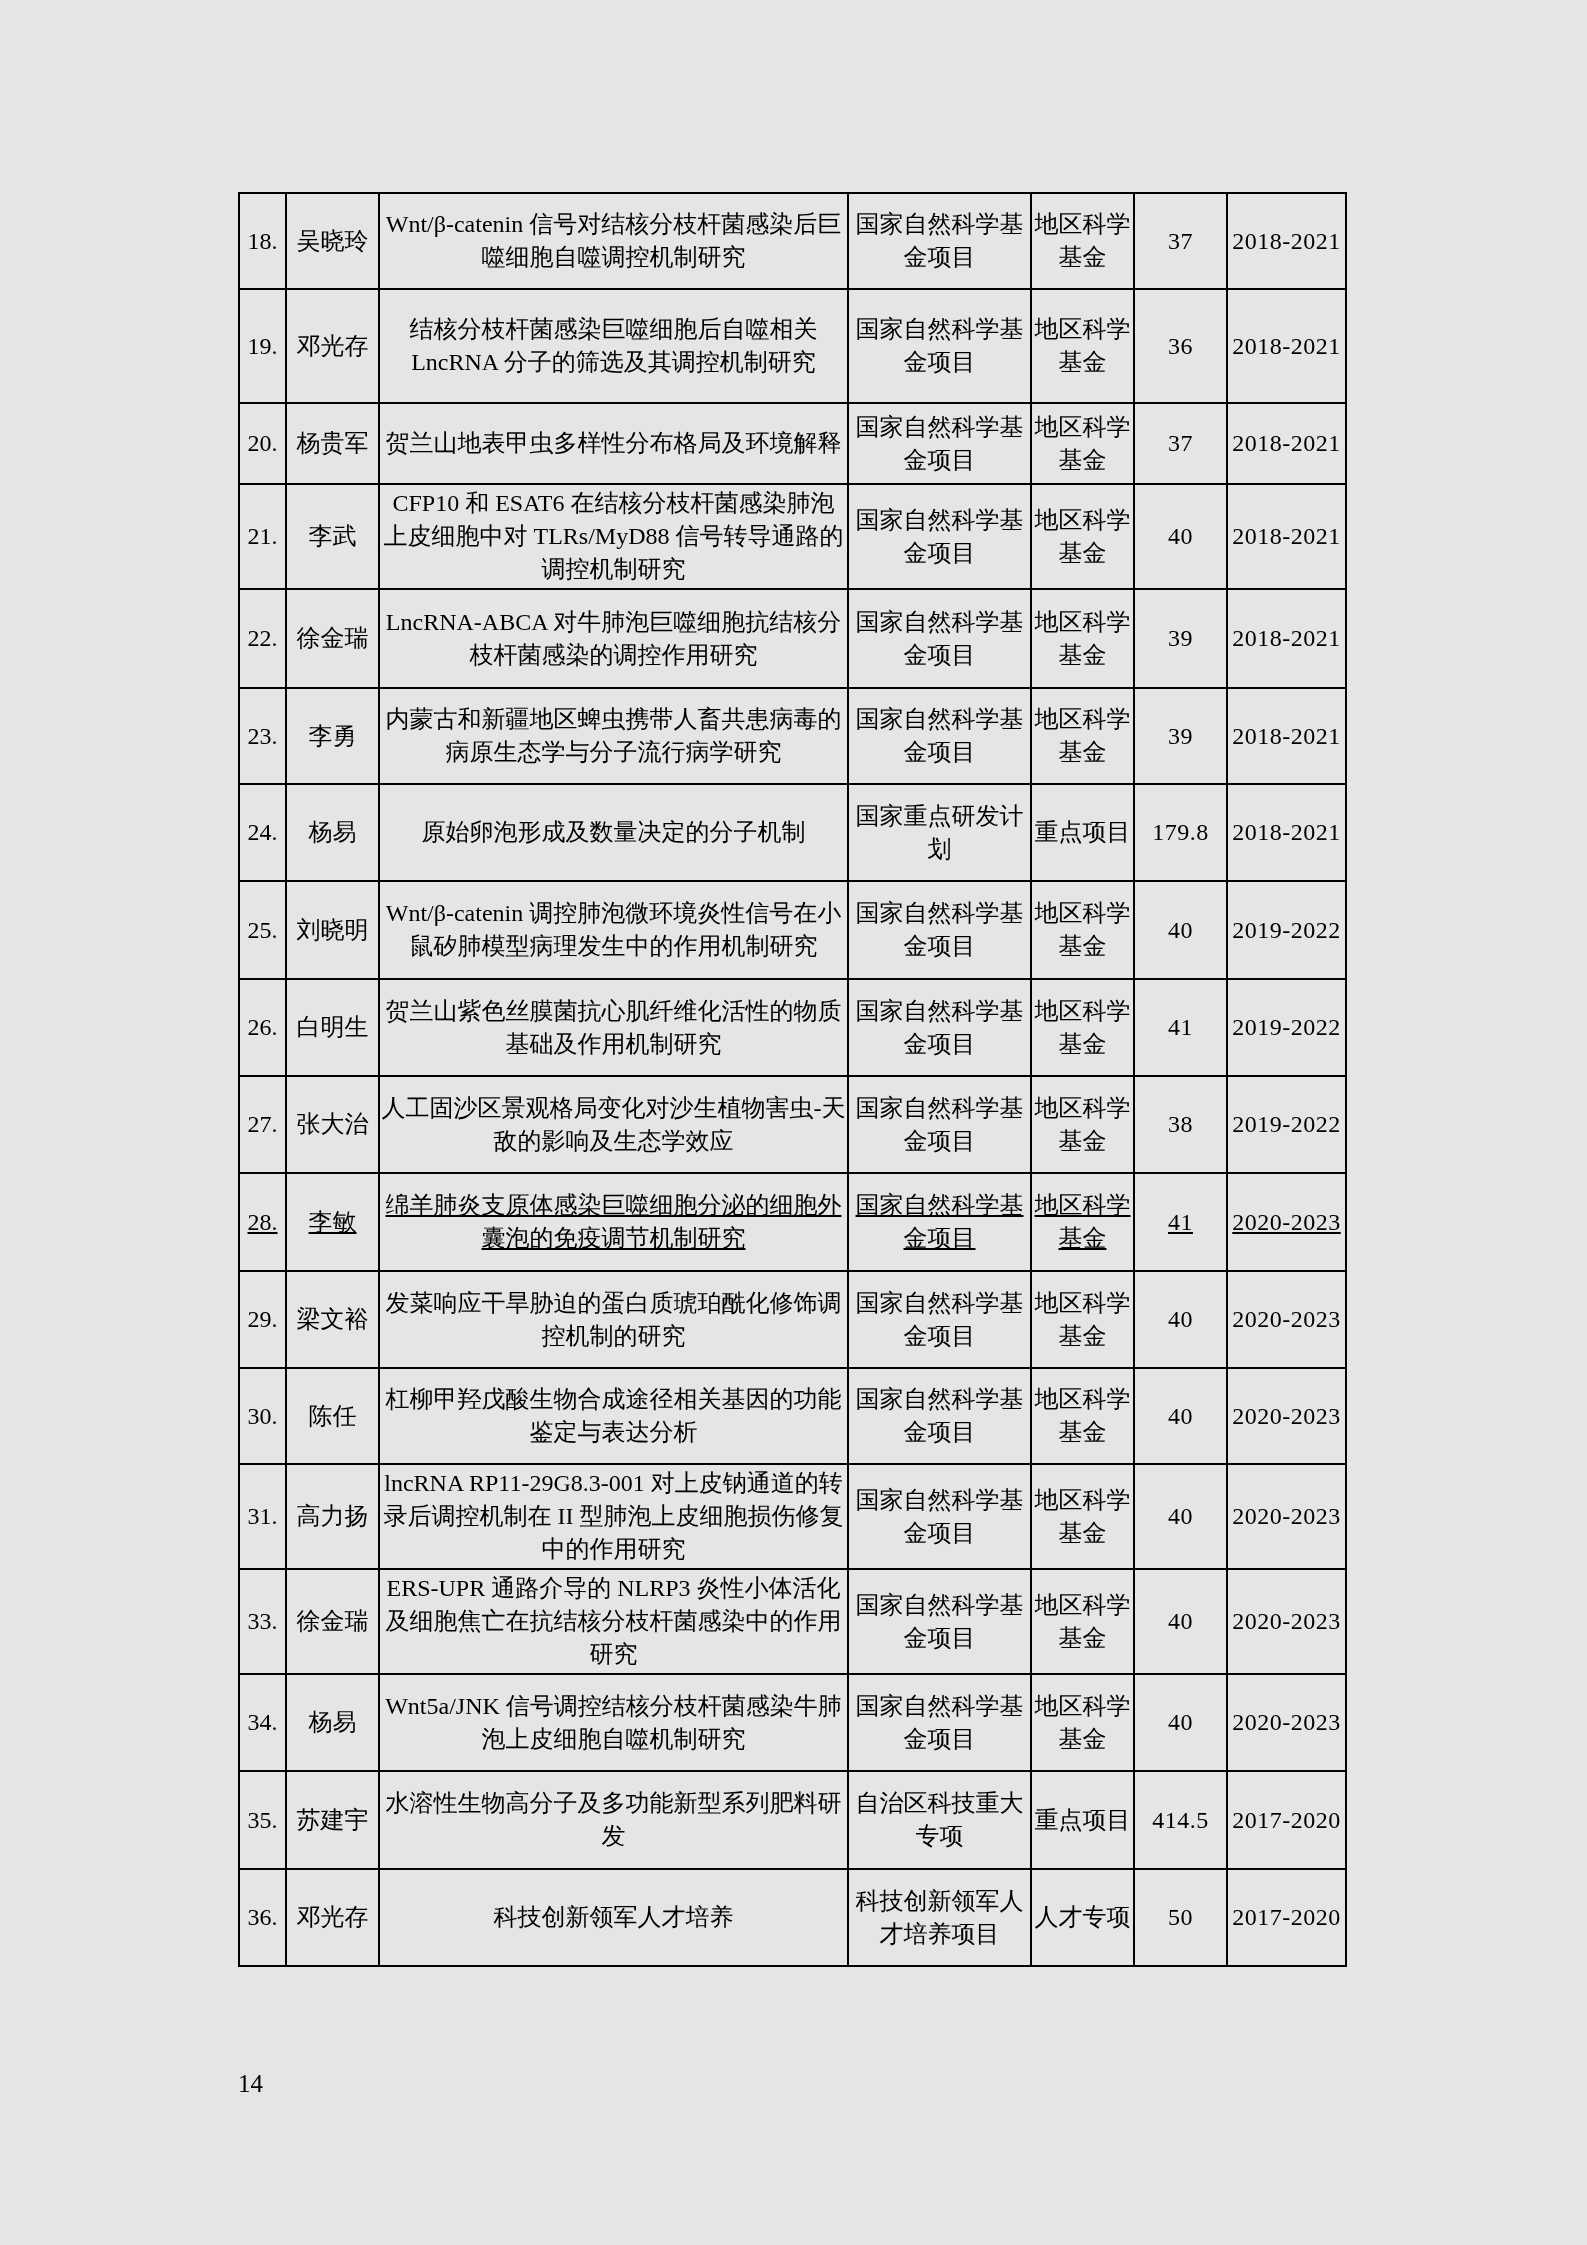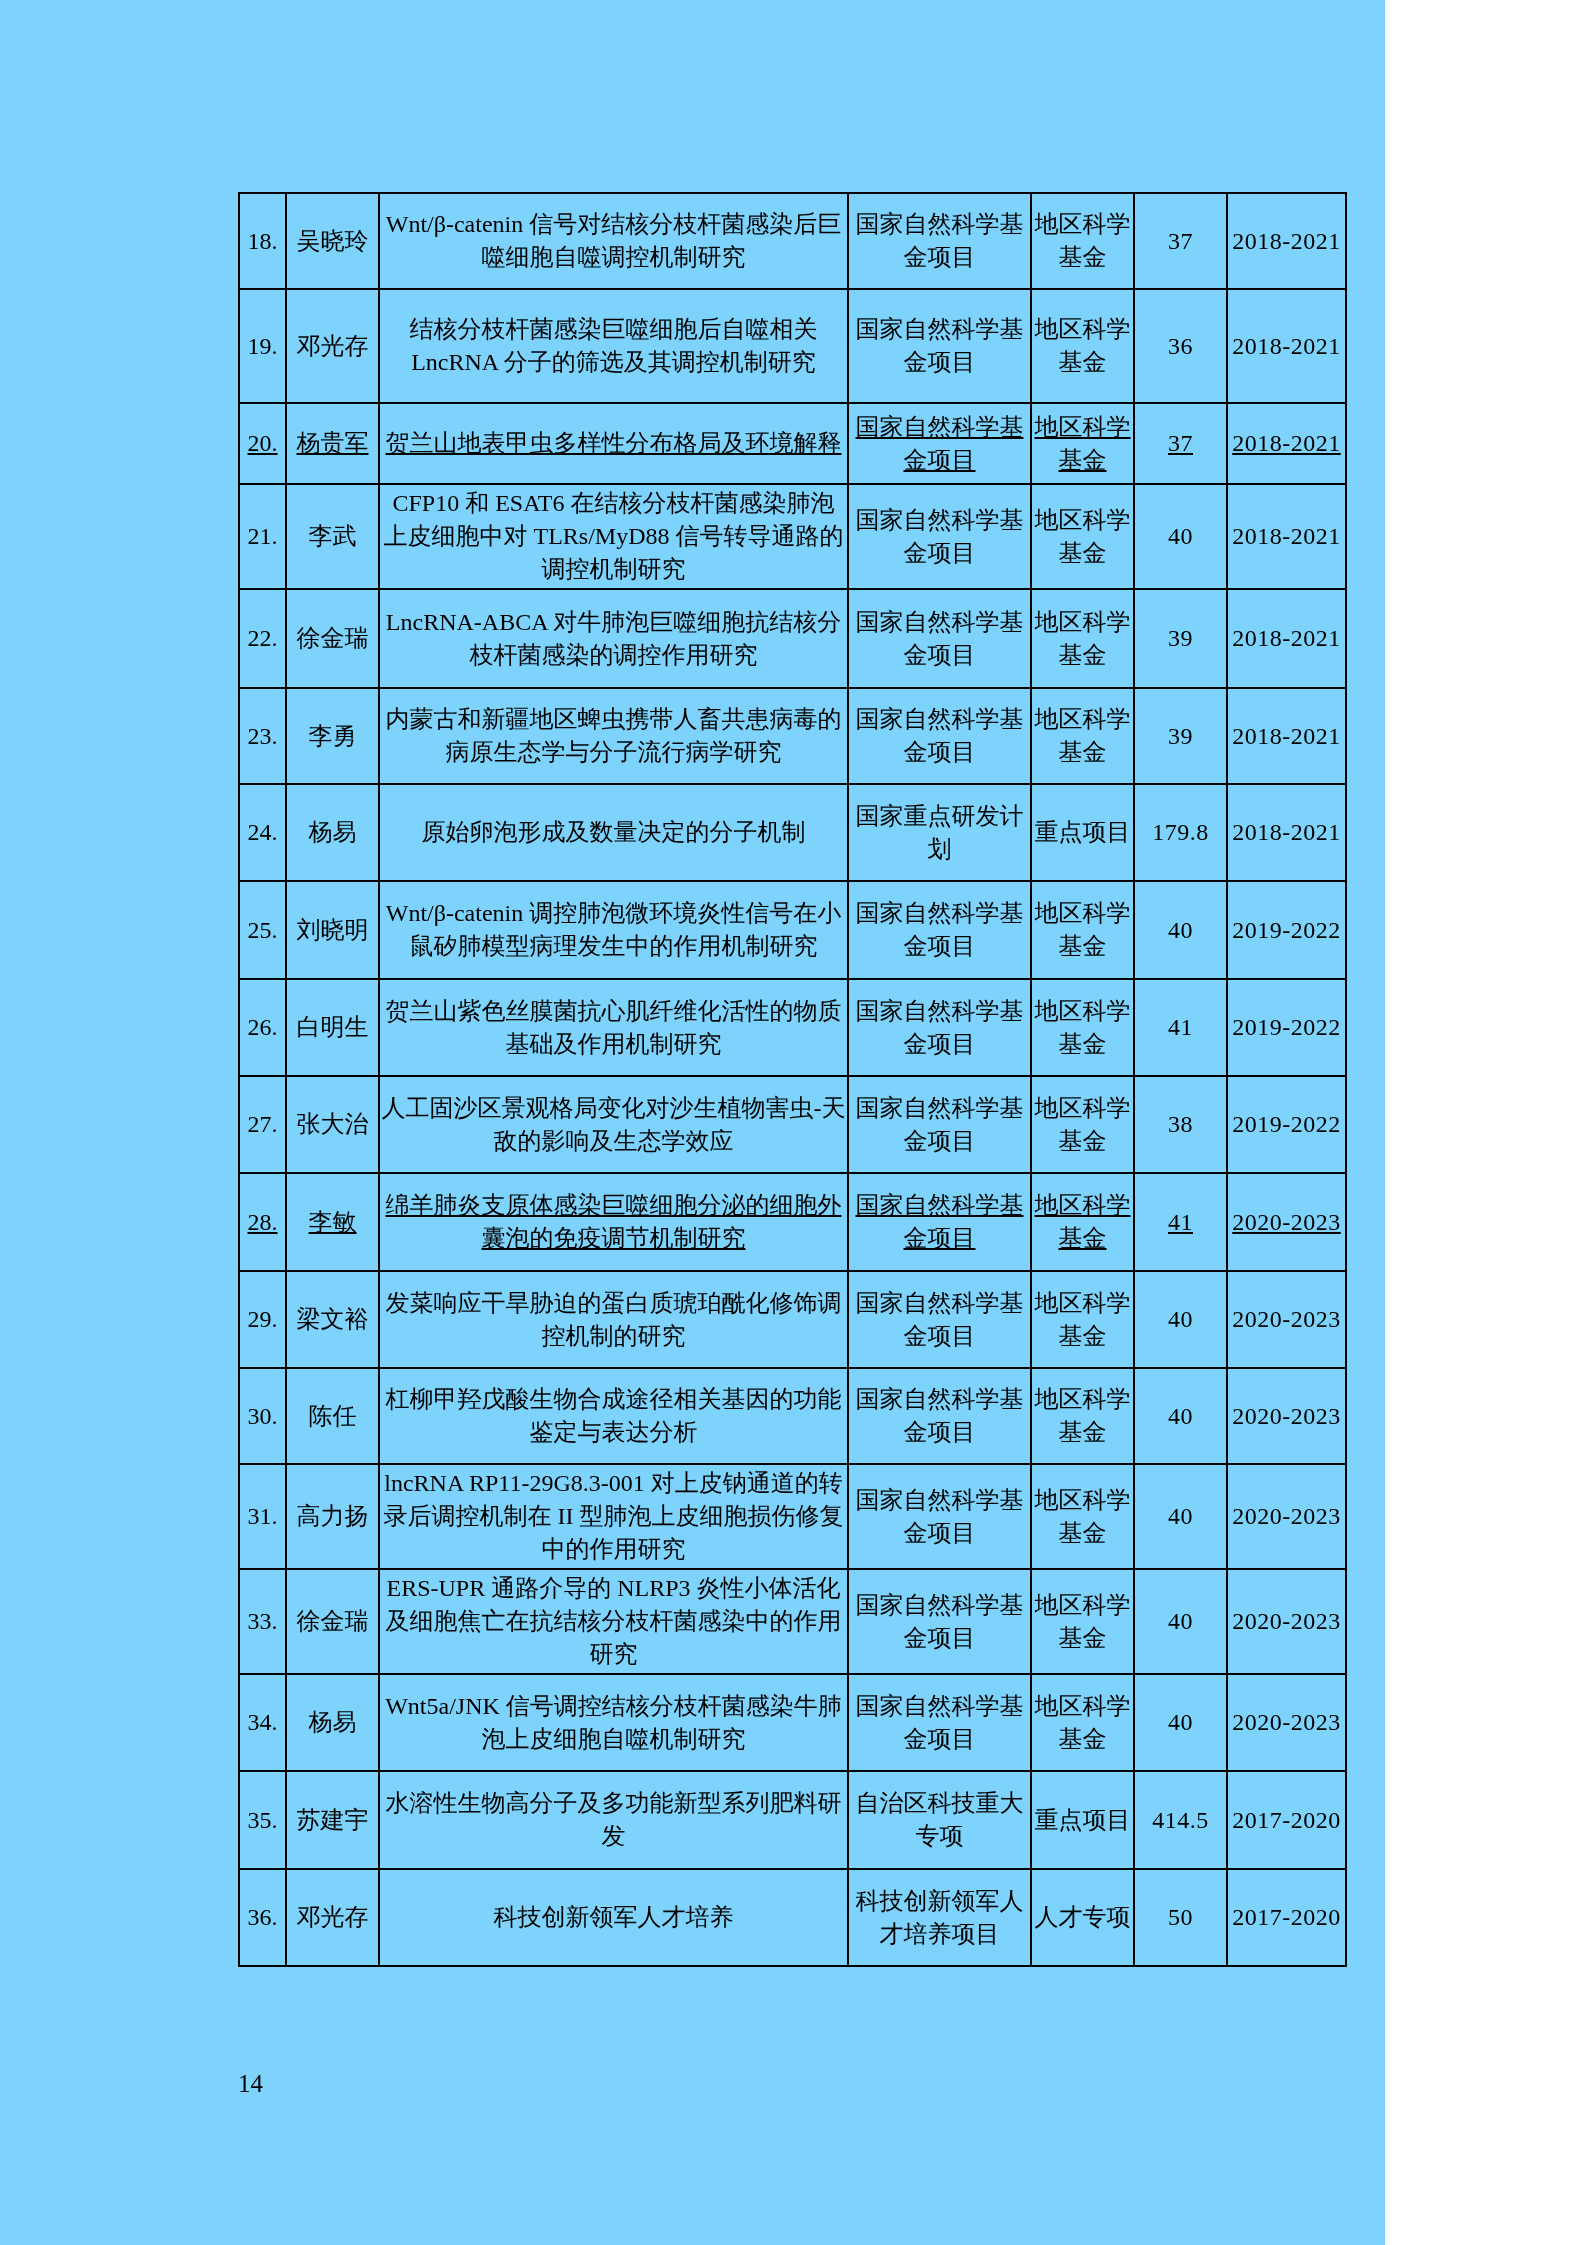--- a/index.html
+++ b/index.html
@@ -2,23 +2,23 @@
 <html><head>
 <meta charset="utf-8">
 <style>
   html, body {
     margin: 0;
     padding: 0;
     background: #ffffff;
   }
   .page {
     position: relative;
-    width: 1385px;
+    width: 1587px;
     height: 2245px;
-    background: #7dd3fc;
+    background: #e5e5e5;
     color: #000000;
     font-family: "Liberation Serif", "DejaVu Serif", serif;
     overflow: hidden;
   }
   table.projects-table {
     position: absolute;
     left: 238px;
     top: 192px;
     width: 1107px;
     border-collapse: collapse;
@@ -71,21 +71,21 @@
         </tr>
         <tr style="height: 114px;">
           <td class="col-index">19.</td>
           <td class="col-name">邓光存</td>
           <td class="col-title">结核分枝杆菌感染巨噬细胞后自噬相关 LncRNA 分子的筛选及其调控机制研究</td>
           <td class="col-program">国家自然科学基金项目</td>
           <td class="col-category">地区科学基金</td>
           <td class="col-amount">36</td>
           <td class="col-period">2018-2021</td>
         </tr>
-        <tr style="height: 81px; text-decoration: underline;">
+        <tr style="height: 81px;">
           <td class="col-index">20.</td>
           <td class="col-name">杨贵军</td>
           <td class="col-title">贺兰山地表甲虫多样性分布格局及环境解释</td>
           <td class="col-program">国家自然科学基金项目</td>
           <td class="col-category">地区科学基金</td>
           <td class="col-amount">37</td>
           <td class="col-period">2018-2021</td>
         </tr>
         <tr style="height: 100px;">
           <td class="col-index">21.</td>

